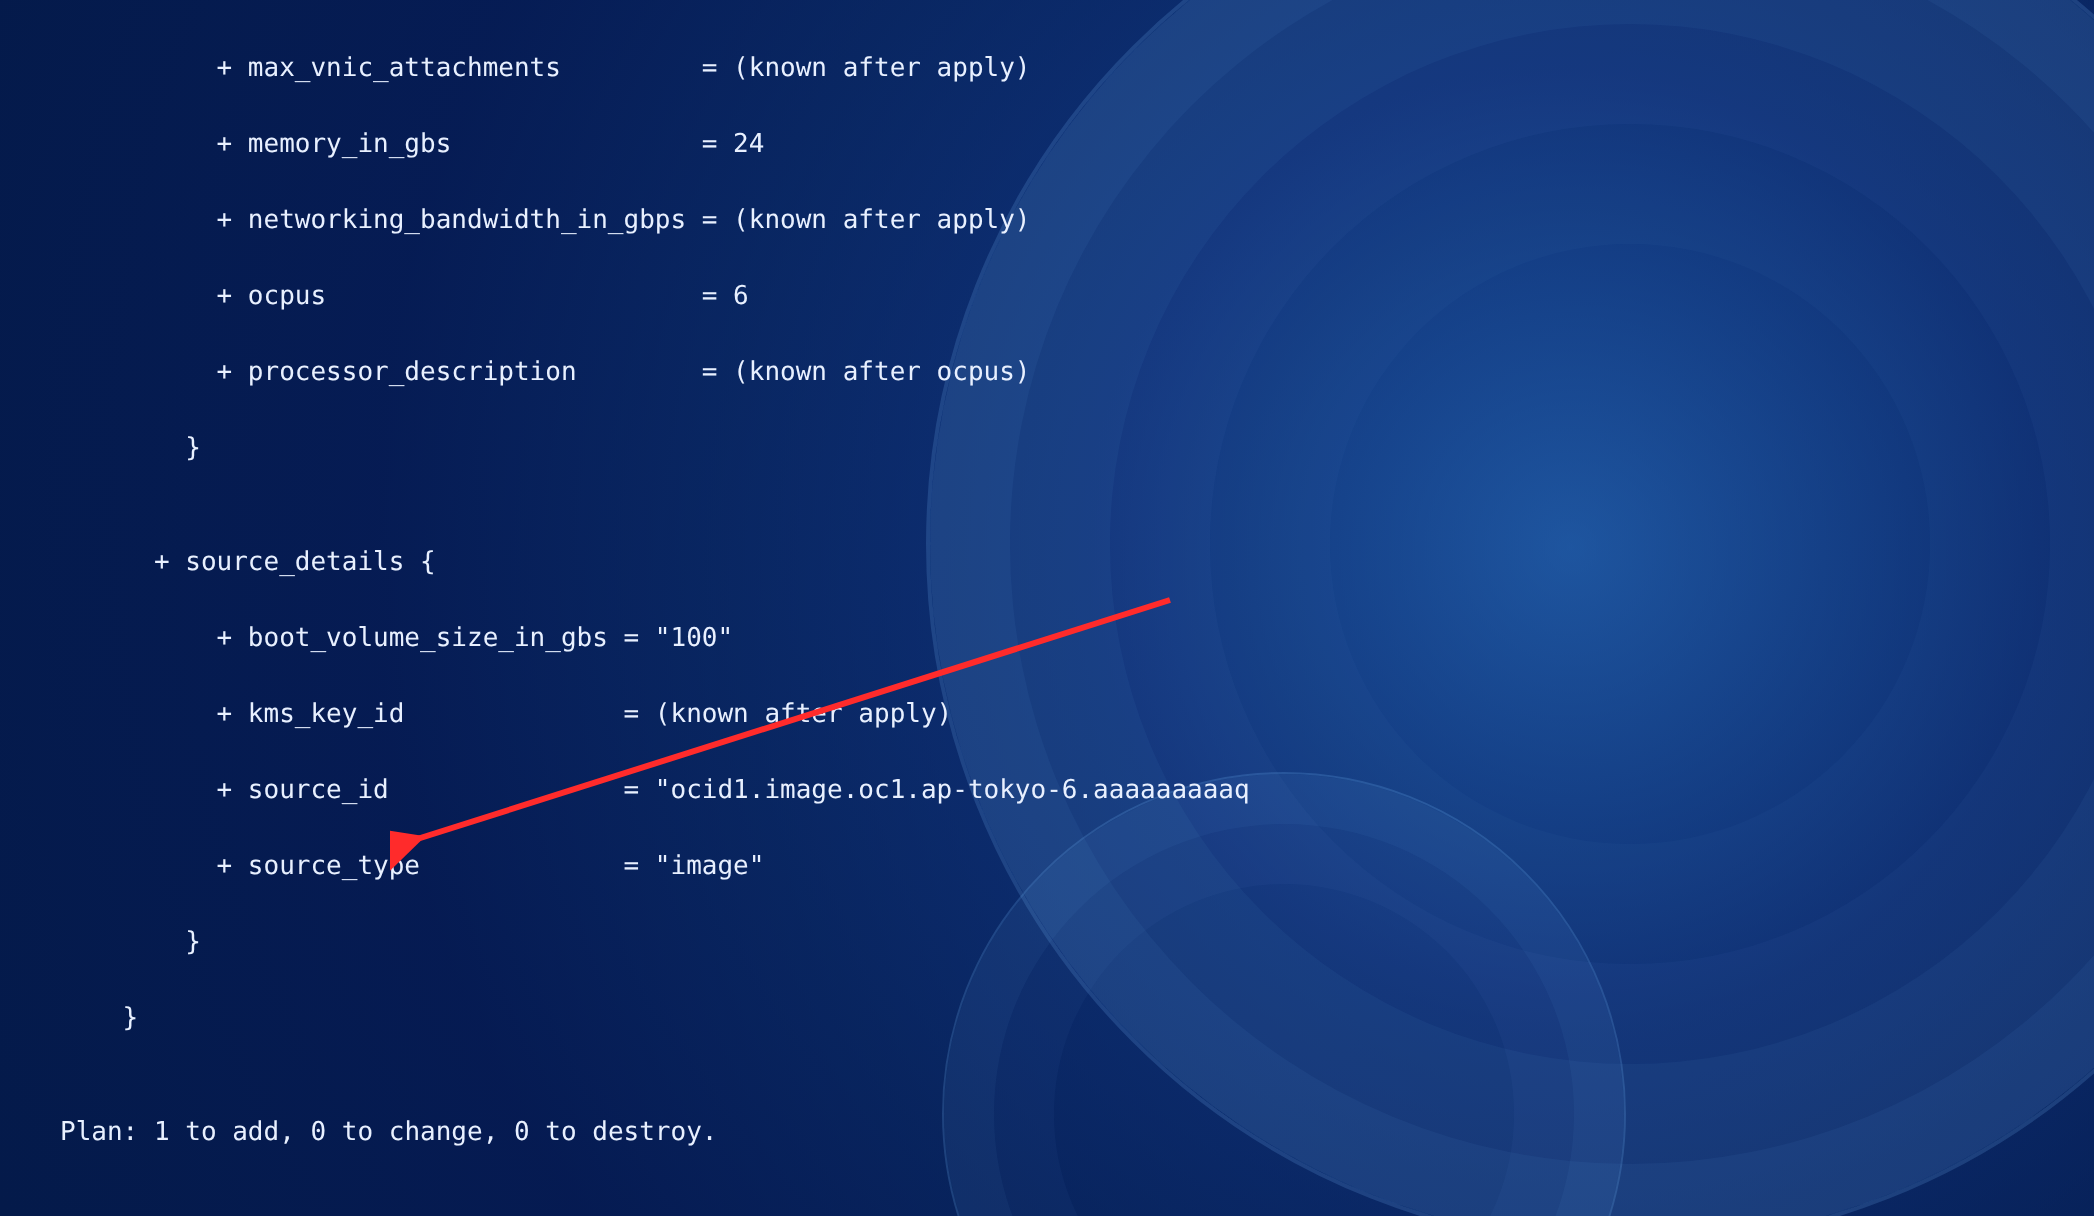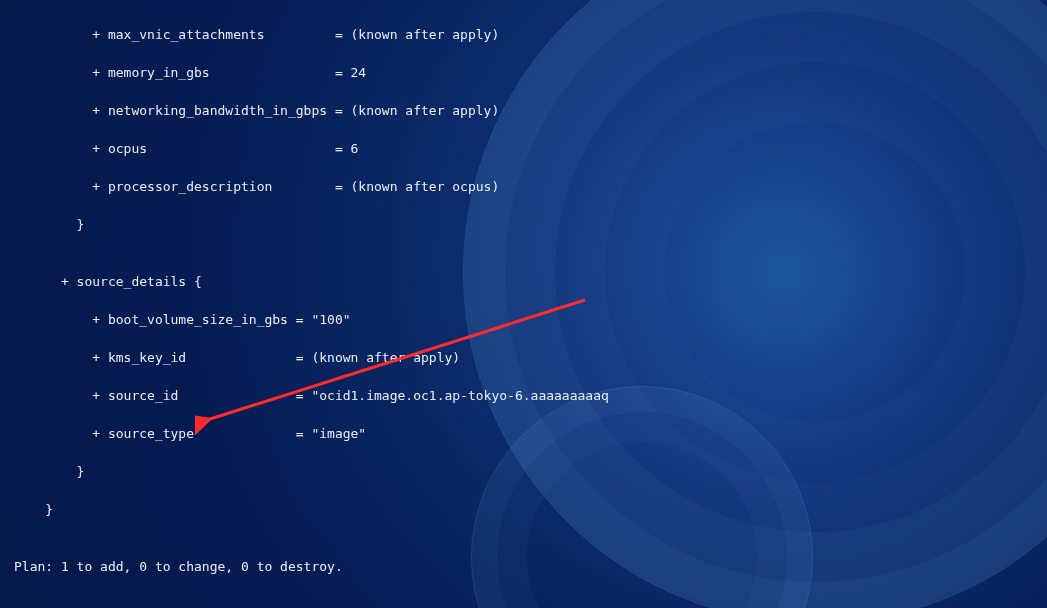--- a/index.html
+++ b/index.html
@@ -37,21 +37,21 @@
     left: 45%; bottom: -120px;
     width: 340px; height: 340px;
     border-radius: 50%;
     border: 1px solid rgba(120,190,255,0.2);
     box-shadow:
       inset 0 0 0 25px rgba(120,190,255,0.05),
       inset 0 0 0 55px rgba(120,190,255,0.04);
     pointer-events: none;
   }
   .terminal { position: relative; z-index: 2; white-space: pre; }
-  .line { display: block; }
+  .line { display: block; margin-left: 16px; }
   .bold { font-weight: normal; }
   .arrow {
     position: absolute;
     left: 195px; top: 290px;
     width: 400px; height: 150px;
     z-index: 3;
     pointer-events: none;
   }
 </style>
 </head>

